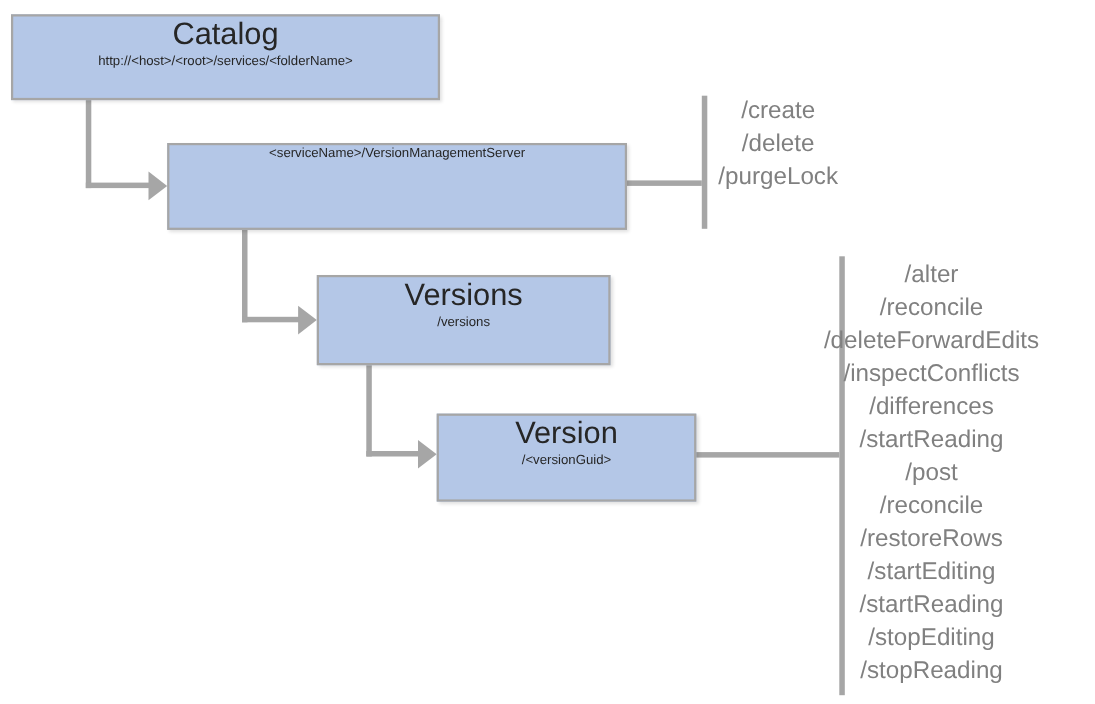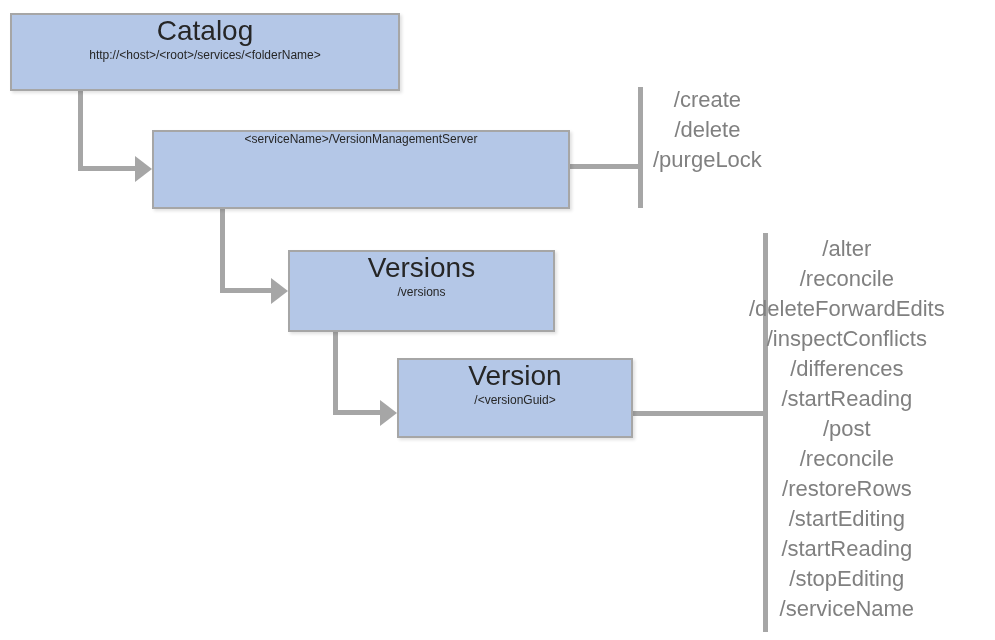--- a/index.html
+++ b/index.html
@@ -81,21 +81,21 @@
 
   <div class="node" style="left:152px;top:130px;width:418px;height:79px">
     <div class="node-subtitle">&lt;serviceName&gt;/VersionManagementServer</div>
   </div>
 
   <div class="node" style="left:288px;top:250px;width:267px;height:82px">
     <div class="node-title">Versions</div>
     <div class="node-subtitle">/versions</div>
   </div>
 
-  <div class="node" style="left:397px;top:358px;width:236px;height:80px">
+  <div class="node" style="left:397px;top:376px;width:236px;height:80px">
     <div class="node-title">Version</div>
     <div class="node-subtitle">/&lt;versionGuid&gt;</div>
   </div>
 
   <div class="endpoints" style="left:653px;top:85px">
       <div class="endpoint">/create</div>
       <div class="endpoint">/delete</div>
       <div class="endpoint">/purgeLock</div>
     </div>
   <div class="endpoints" style="left:749px;top:234px">
@@ -104,16 +104,16 @@
       <div class="endpoint">/deleteForwardEdits</div>
       <div class="endpoint">/inspectConflicts</div>
       <div class="endpoint">/differences</div>
       <div class="endpoint">/startReading</div>
       <div class="endpoint">/post</div>
       <div class="endpoint">/reconcile</div>
       <div class="endpoint">/restoreRows</div>
       <div class="endpoint">/startEditing</div>
       <div class="endpoint">/startReading</div>
       <div class="endpoint">/stopEditing</div>
-      <div class="endpoint">/serviceName</div>
+      <div class="endpoint">/stopReading</div>
     </div>
 
 </div>
 
 </body></html>

